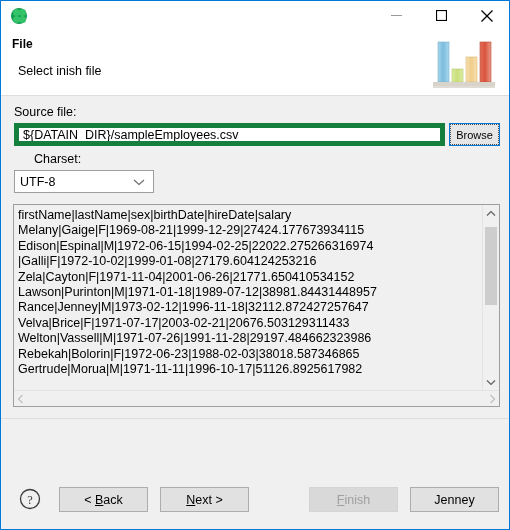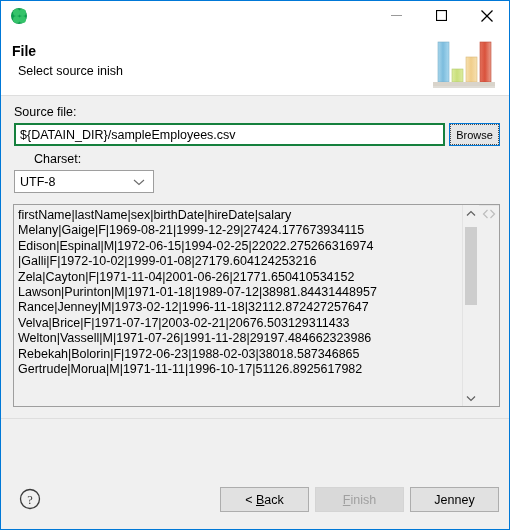--- a/index.html
+++ b/index.html
@@ -77,22 +77,22 @@
     background: #ffffff;
     flex: 0 0 auto;
     height: 65px;
     position: relative;
     border-bottom: 1px solid #dedede;
     box-sizing: border-box;
   }
   .header-title {
     position: absolute;
     left: 11px;
-    top: 12px;
-    font-size: 14px;
+    top: 6px;
+    font-size: 12px;
     font-weight: bold;
     color: #000000;
   }
   .header-subtitle {
     position: absolute;
     left: 17px;
     top: 33px;
     font-size: 12.5px;
     color: #000000;
   }
@@ -118,21 +118,21 @@
   .row-sourcefile-label { position: absolute; left: 13px; top: 9px; }
   .row-charset-label    { position: absolute; left: 13px; top: 56px; margin-left: 20px; }
 
   .path-input {
     position: absolute;
     left: 13px;
     top: 27px;
     width: 431px;
     height: 23px;
     box-sizing: border-box;
-    border: 2px solid #15803d;
+    border: 5px solid #15803d;
     background: #ffffff;
     font-family: "Liberation Sans", sans-serif;
     font-size: 12.5px;
     color: #000000;
     padding: 0 4px;
     line-height: 21px;
     outline: none;
   }
   .browse-button {
     position: absolute;
@@ -183,21 +183,21 @@
   .preview-wrap {
     position: absolute;
     left: 12px;
     top: 108px;
     width: 487px;
     height: 203px;
     box-sizing: border-box;
     border: 1px solid #9e9e9e;
     background: #f0f0f0;
     display: flex;
-    flex-direction: row;
+    flex-direction: column;
   }
   .preview-inner {
     flex: 1 1 auto;
     display: flex;
     min-height: 0;
   }
   .preview-text {
     flex: 1 1 auto;
     overflow: hidden;
     padding: 3px 0 0 4px;
@@ -267,41 +267,42 @@
     left: 18px;
     top: 14px;
     width: 22px;
     height: 22px;
   }
   .footer-buttons {
     position: absolute;
     right: 10px;
     top: 13px;
     display: flex;
-    gap: 6px;
+    gap: 12px;
     border-radius: 6px;
   }
   .btn {
     width: 89px;
     height: 25px;
     box-sizing: border-box;
     border: 1px solid #adadad;
     background: #e1e1e1;
     font-family: "Liberation Sans", sans-serif;
     font-size: 12.5px;
     color: #000000;
     display: flex;
     align-items: center;
     justify-content: center;
     padding: 0;
   }
   .btn.disabled {
     border-color: #d4d4d4;
     background: #d9d9d9;
     color: #a0a0a0;
+    margin-left: 48px;
   }
   .mn { text-decoration: underline; }
 </style>
 </head>
 <body>
 
 <div class="window">
 
   <div class="titlebar">
     <div class="app-icon">
@@ -326,21 +327,21 @@
         <svg width="12" height="12" viewBox="0 0 12 12">
             <line x1="0.5" y1="0.5" x2="11.5" y2="11.5" stroke="#000000" stroke-width="1.2"></line>
             <line x1="11.5" y1="0.5" x2="0.5" y2="11.5" stroke="#000000" stroke-width="1.2"></line>
           </svg>
       </div>
     </div>
   </div>
 
   <div class="header">
     <div class="header-title">File</div>
-    <div class="header-subtitle">Select source inish</div>
+    <div class="header-subtitle">Select inish file</div>
     <div class="header-graphic">
       <svg width="68" height="54" viewBox="0 0 68 54">
         <defs>
           <linearGradient id="gb" x1="0" y1="0" x2="1" y2="0">
             <stop offset="0" stop-color="#a8d6ec"></stop>
               <stop offset="0.45" stop-color="#7cbcdd"></stop>
               <stop offset="1" stop-color="#a9d8ef"></stop>
           </linearGradient>
           <linearGradient id="gg" x1="0" y1="0" x2="1" y2="0">
             <stop offset="0" stop-color="#dcec9f"></stop>
@@ -439,20 +440,23 @@
     <div class="help-icon">
       <svg width="22" height="22" viewBox="0 0 22 22">
         <circle cx="11" cy="11" r="9.5" fill="none" stroke="#3a3a3a" stroke-width="1.3"></circle>
         <text x="11" y="15.6" text-anchor="middle" font-family="Liberation Serif, serif" font-size="12.5" fill="#3a3a3a">?</text>
       </svg>
     </div>
     <div class="footer-buttons">
       <button class="btn">
           <span>&lt;&nbsp;<span class="mn">B</span>ack</span>
         </button>
+      <button class="btn">
+          <span><span class="mn">N</span>ext&nbsp;&gt;</span>
+        </button>
       <button class="btn disabled">
           <span><span class="mn">F</span>inish</span>
         </button>
       <button class="btn">
           <span>Jenney</span>
         </button>
     </div>
   </div>
 
 </div>

